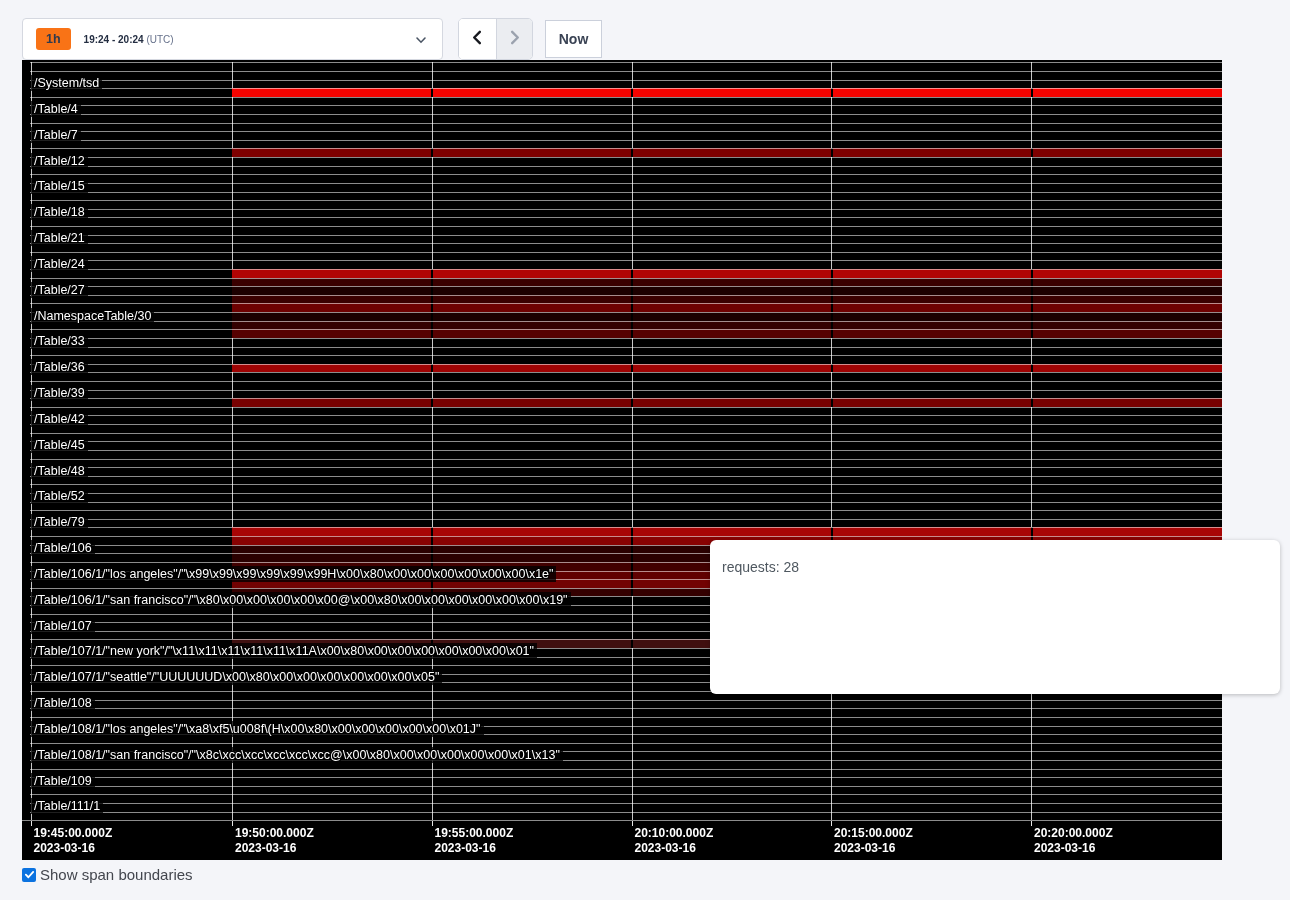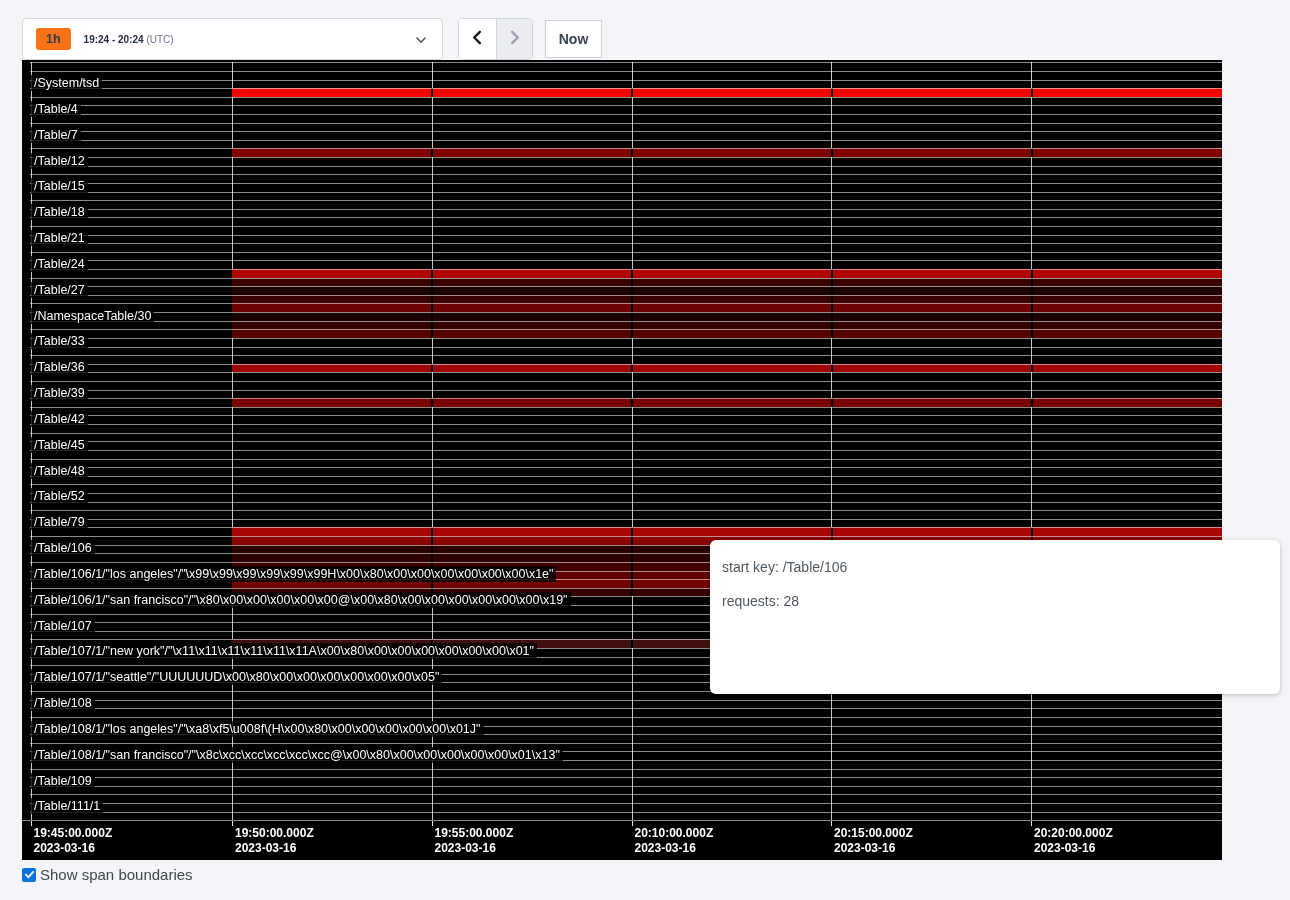--- a/index.html
+++ b/index.html
@@ -390,21 +390,20 @@
       </div>
       <div class="tick" style="left: 1009px;"></div>
       <div class="axis-label" style="left: 1012px;">
         <div>20:20:00.000Z</div>
         <div>2023-03-16</div>
       </div>
     </div>
   </div>
 
 <div class="tooltip">
-  <div class="tip-line">start key: /Table/106</div>
   <div class="tip-line">requests: 28</div>
 </div>
 
 <div class="footer">
   <span class="checkbox">
     <span>
       <svg width="11" height="11" viewBox="0 0 12 12">
           <path d="M2 6.2 L4.8 9 L10 3.2" stroke="#fff" stroke-width="2" fill="none" stroke-linecap="round" stroke-linejoin="round"></path>
         </svg>
     </span>

